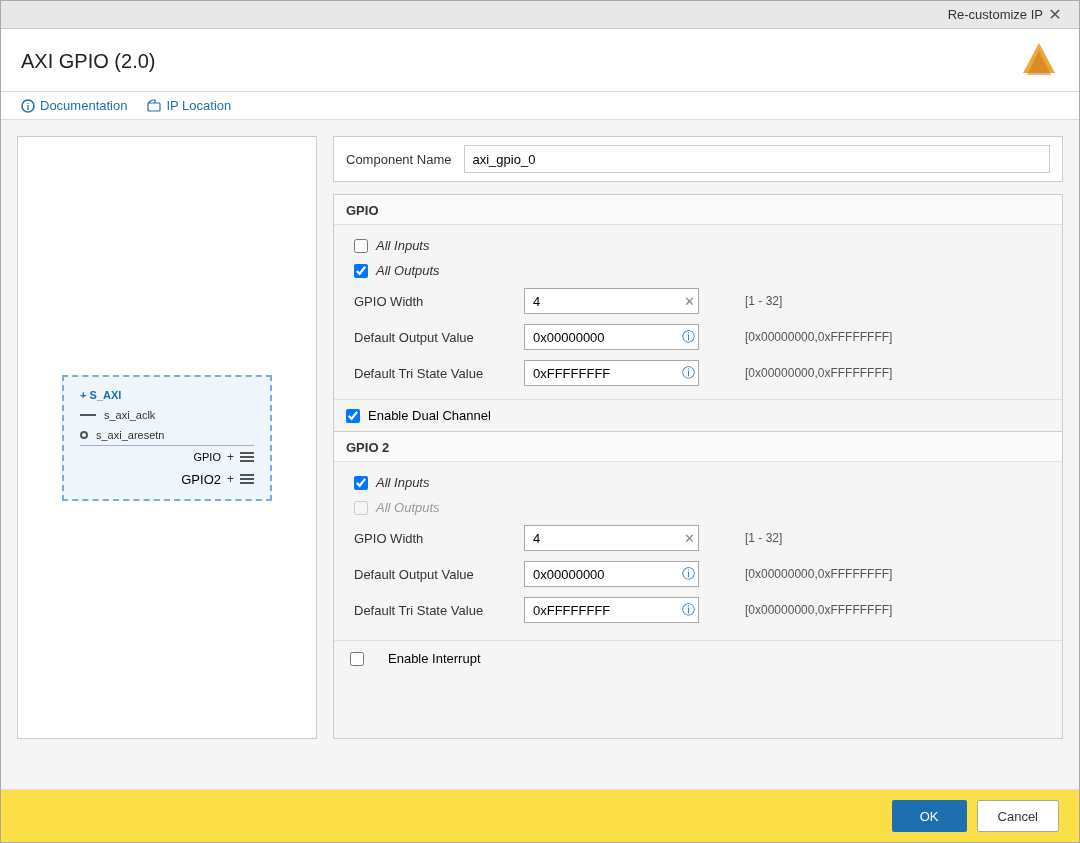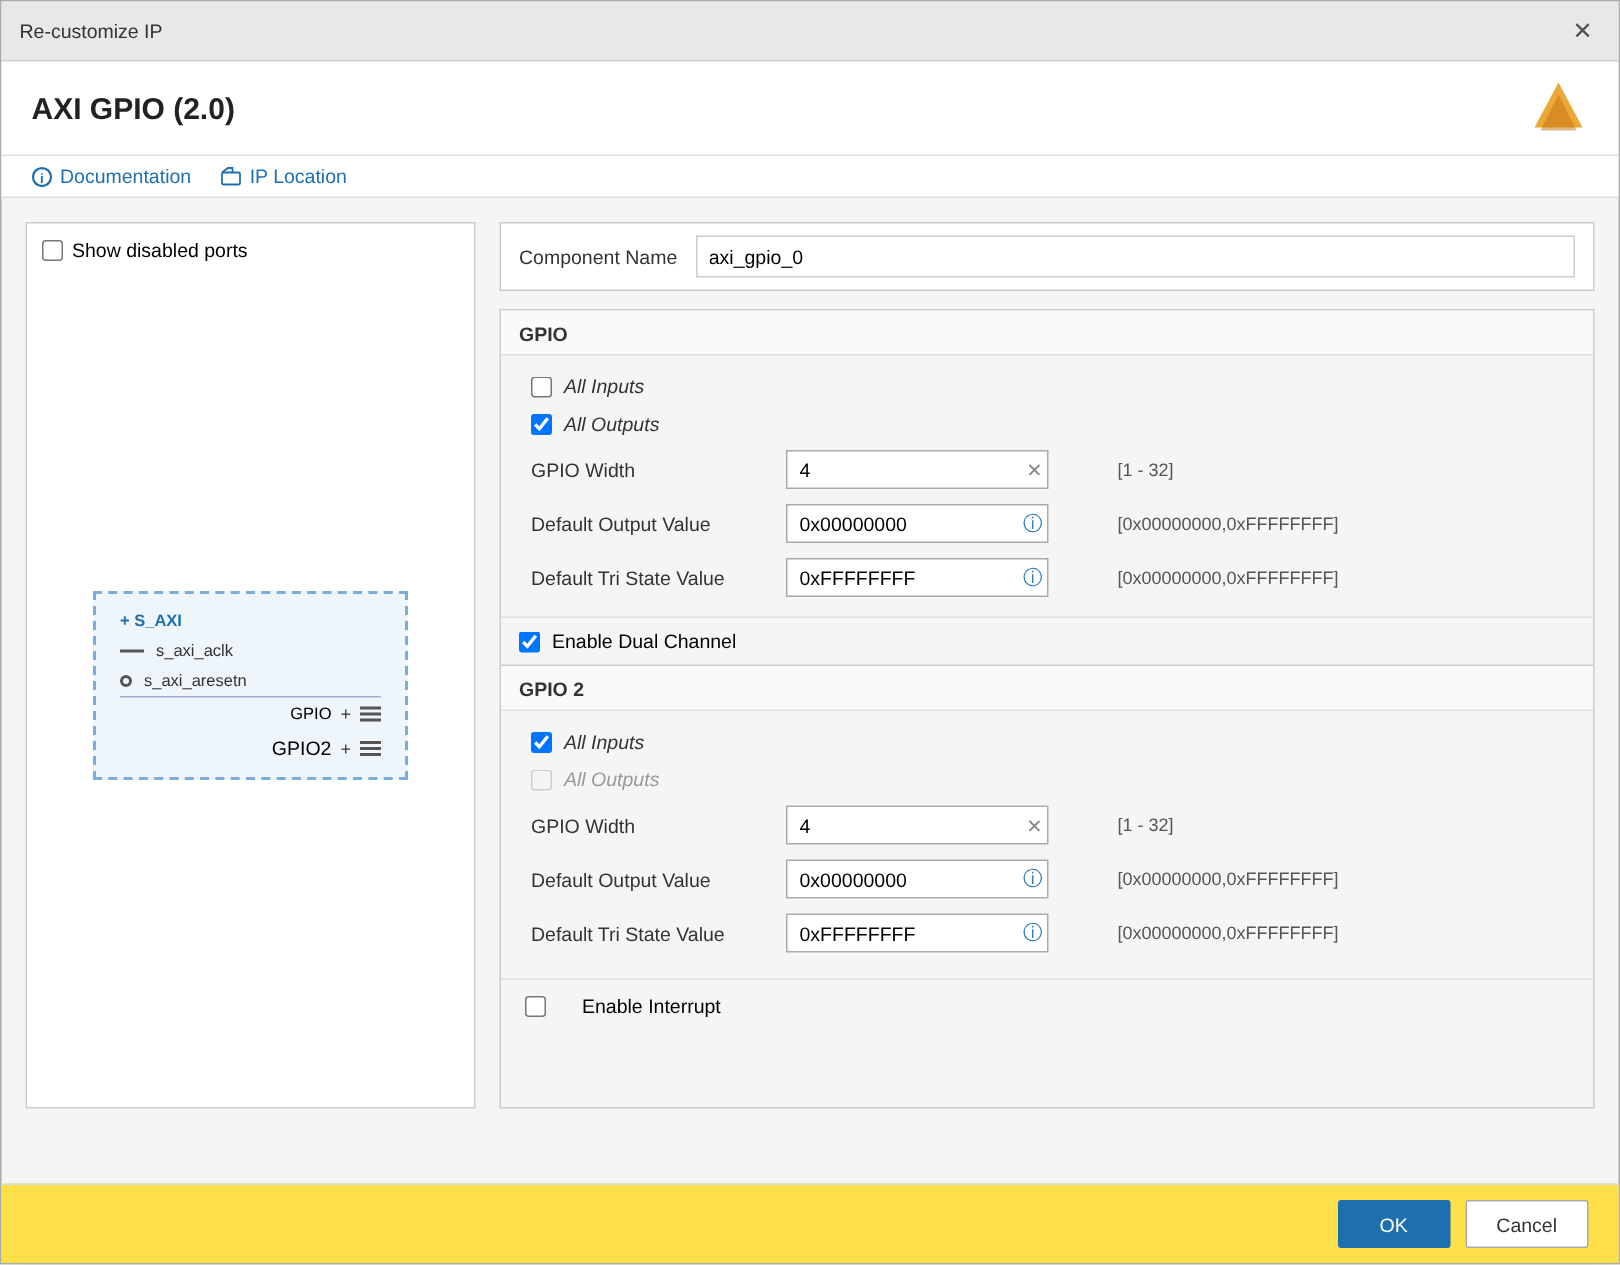--- a/index.html
+++ b/index.html
@@ -21,22 +21,22 @@
       display: flex;
       flex-direction: column;
       position: relative;
     }
     .title-bar {
       background: #e8e8e8;
       border-bottom: 1px solid #ccc;
       padding: 8px 12px;
       display: flex;
       align-items: center;
-      justify-content: space-between;
-      height: 40px;
+      justify-content: flex-end;
+      height: 28px;
     }
     .title-bar-text {
       font-size: 13px;
       color: #333;
     }
     .close-btn {
       cursor: pointer;
       font-size: 16px;
       color: #555;
       background: none;
@@ -51,21 +51,21 @@
     .header-section {
       background: white;
       padding: 12px 20px 10px 20px;
       border-bottom: 1px solid #ddd;
       display: flex;
       align-items: center;
       justify-content: space-between;
     }
     .ip-title {
       font-size: 20px;
-      font-weight: 700;
+      font-weight: 400;
       color: #222;
     }
     .logo-icon {
       width: 40px;
       height: 40px;
     }
     .nav-bar {
       background: white;
       padding: 6px 20px;
       border-bottom: 1px solid #ddd;
@@ -329,24 +329,20 @@
         <rect x="1" y="4" width="12" height="8" rx="1" fill="none" stroke="#1e6faf" stroke-width="1.2"></rect>
         <path d="M1 4 L5 1 L8 1 L8 4" fill="none" stroke="#1e6faf" stroke-width="1.2"></path>
       </svg>
       <span>IP Location</span>
     </a>
   </div>
 
   <div class="main-content">
 
     <div class="left-panel">
-      <div class="show-disabled-row">
-        <input type="checkbox" id="showDisabled" style="">
-        <label for="showDisabled">Show disabled ports</label>
-      </div>
       <div class="component-diagram">
         <div class="block-diagram">
 
           <div style="display:flex; flex-direction:column; gap:8px; margin-bottom:4px;">
             <div class="port-row">
               <span style="font-size:11px; color:#1e6faf; font-weight:600;">+ S_AXI</span>
             </div>
             <div class="port-row">
               <span style="display:inline-block; width:16px; height:2px; background:#555; margin-right:4px;"></span>
               <span style="font-size:11px;">s_axi_aclk</span>

